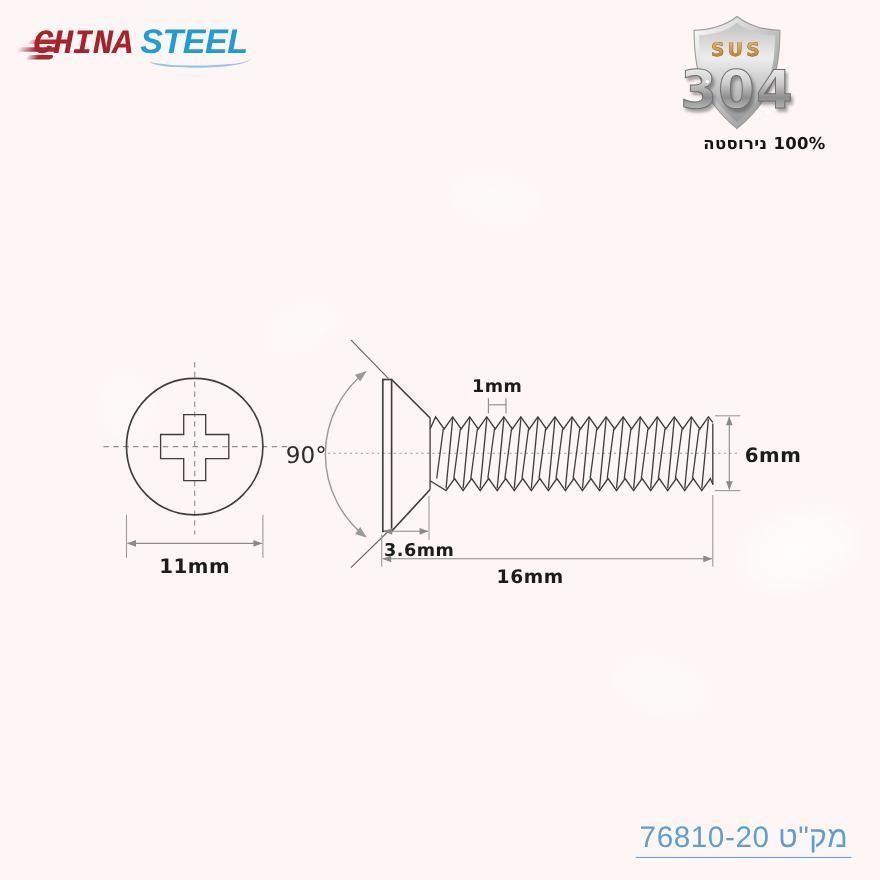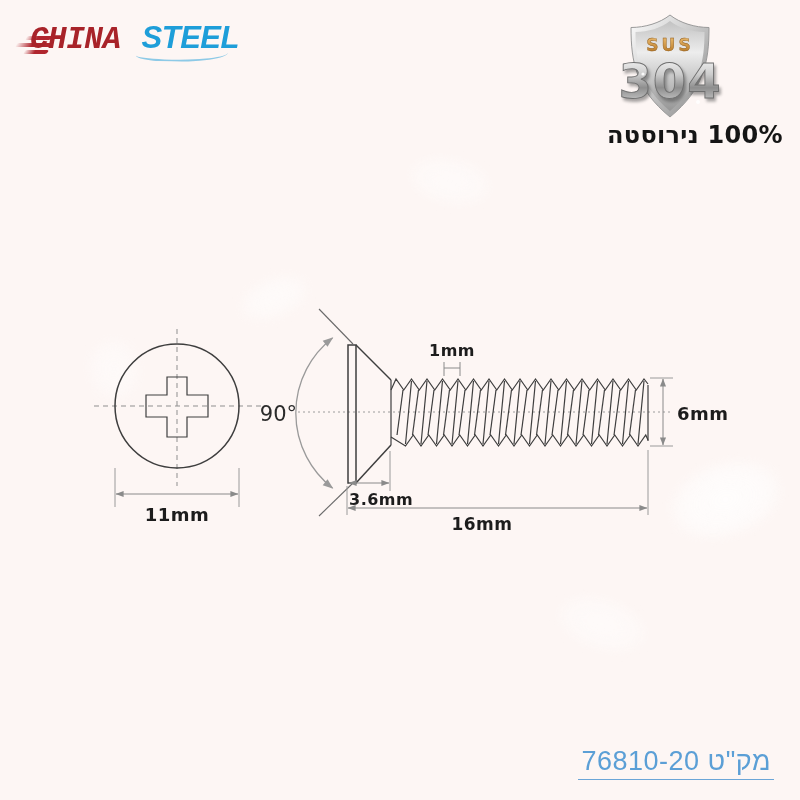--- a/index.html
+++ b/index.html
@@ -15,33 +15,33 @@
   .wm2{left:238px;top:278px;width:72px;height:40px;transform:rotate(-22deg);opacity:.55;}
   .wm3{left:408px;top:158px;width:84px;height:46px;transform:rotate(12deg);opacity:.5;}
   .wm4{left:88px;top:338px;width:52px;height:62px;transform:rotate(-8deg);opacity:.45;}
   .wm5{left:556px;top:598px;width:92px;height:52px;transform:rotate(18deg);opacity:.5;}
 
   
   .logo{position:absolute;left:8px;top:16px;width:230px;height:56px;}
   .logo-text{position:absolute;left:22px;top:4px;font-family:"Liberation Sans",sans-serif;
              font-style:italic;font-weight:bold;font-size:31px;letter-spacing:-.5px;white-space:nowrap;}
   .logo-china{color:#a82329;font-family:Liberation Mono, monospace;}
-  .logo-steel{color:#1e9ed9;margin-left:21px;}
+  .logo-steel{color:#1e9ed9;margin-left:7px;}
   .speed{position:absolute;height:3.6px;background:linear-gradient(to right,rgba(176,38,46,0) 0%,#b0262e 45%);
          transform:skewX(-30deg);border-radius:2px;}
   .speed1{left:18px;top:20px;width:26px;}
   .speed2{left:8px;top:27px;width:36px;}
   .speed3{left:16px;top:34px;width:24px;}
   .swoosh{position:absolute;left:128px;top:30px;width:92px;height:14px;border-bottom:2px solid rgba(30,158,217,.5);
           border-radius:0 0 90% 40%;transform:rotate(2deg);}
 
   
   .badge{position:absolute;left:610px;top:12px;width:120px;height:112px;}
   .caption{position:absolute;left:600px;top:121px;width:190px;text-align:center;
-           font-size:24px;font-weight:bold;color:#151515;letter-spacing:.3px;}
+           font-size:15px;font-weight:bold;color:#151515;letter-spacing:.3px;}
 
   
   #tech{position:absolute;left:0;top:0;}
   .objline{stroke:#3e3e3e;stroke-width:1.5;fill:none;}
   .thinobj{stroke:#3e3e3e;stroke-width:1.2;fill:none;}
   #threads path,#threads line{stroke:#3e3e3e;stroke-width:1.2;fill:none;stroke-linejoin:miter;}
   .dim{stroke:#8a8a8a;stroke-width:1;fill:none;}
   .ext{stroke:#9a9a9a;stroke-width:1;fill:none;}
   .cdash{stroke:#8f8f8f;stroke-width:1;stroke-dasharray:5 4;fill:none;}
   .cdot{stroke:#9c9c9c;stroke-width:1;stroke-dasharray:2 3;fill:none;}

